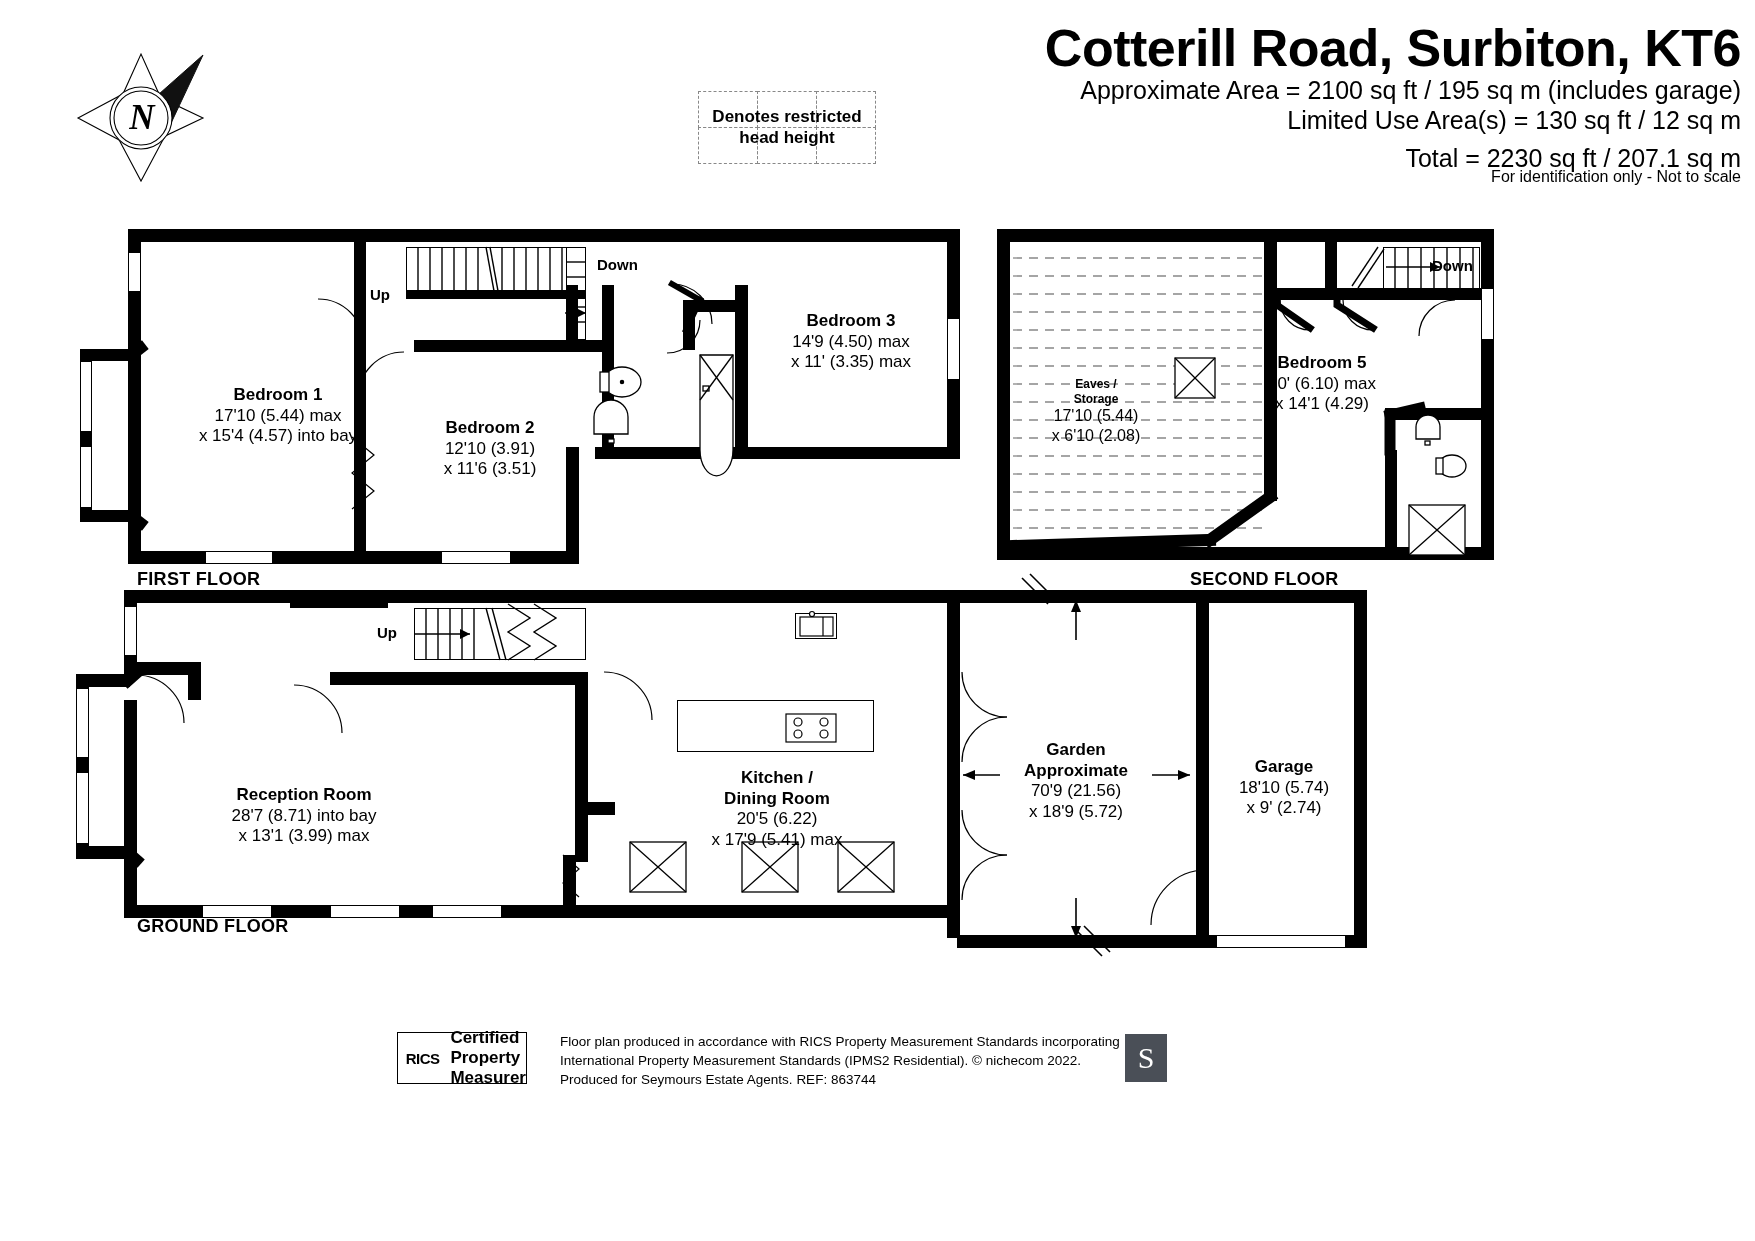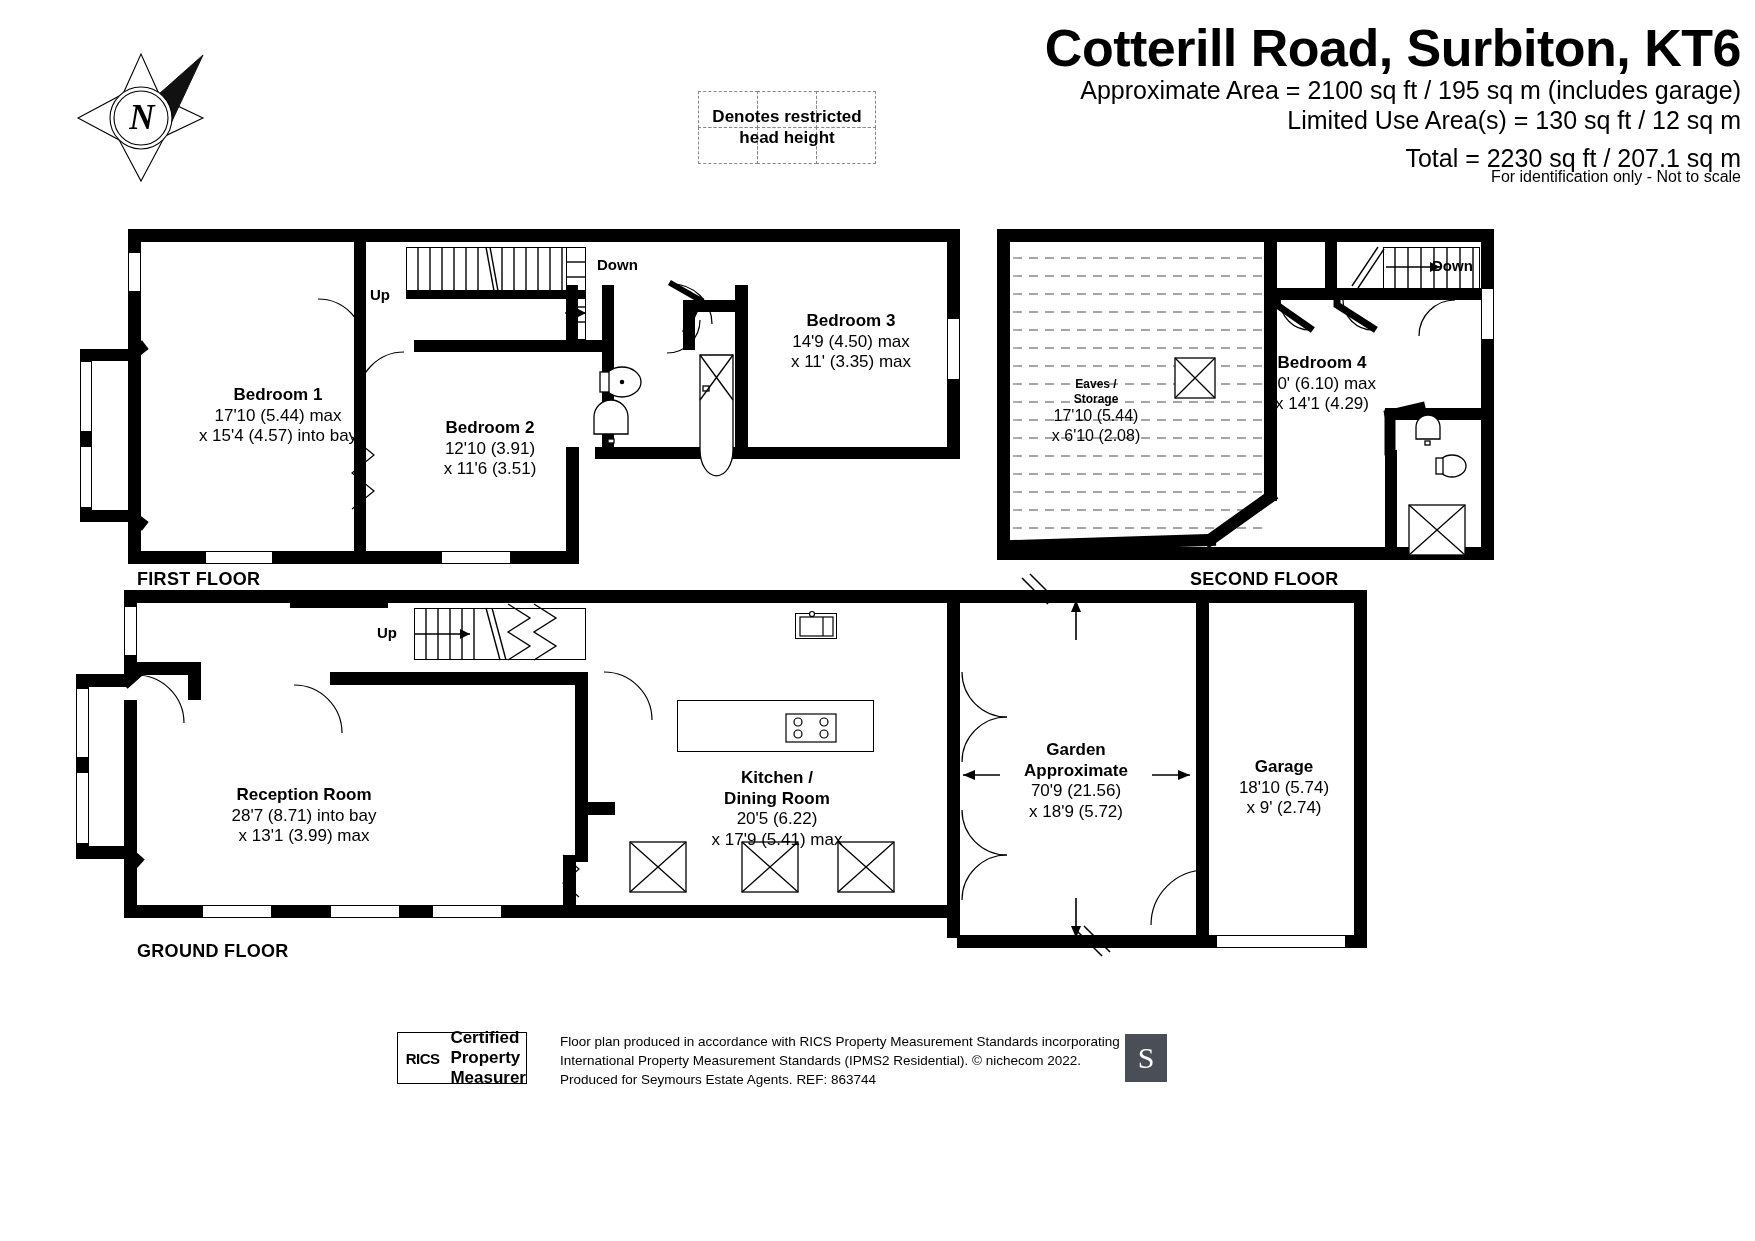--- a/index.html
+++ b/index.html
@@ -288,21 +288,21 @@
   </g>
 </svg>
 
 <div class="abs room sm" style="left:1006px;top:377px;width:180px;">
   <div class="nm">Eaves /</div>
   <div class="nm">Storage</div>
   <div class="dim">17'10 (5.44)</div>
   <div class="dim">x 6'10 (2.08)</div>
 </div>
 <div class="abs room" style="left:1227px;top:353px;width:190px;">
-  <div class="nm">Bedroom 4</div>
+  <div class="nm">Bedroom 5</div>
   <div class="dim">20' (6.10) max</div>
   <div class="dim">x 14'1 (4.29)</div>
 </div>
 <div class="abs floorCap" style="left:1190px;top:569px;">SECOND FLOOR</div>
 
 <div class="abs">
   <div class="w" style="left:124px;top:590px;width:1243px;height:13px;"></div>
   <div class="w" style="left:124px;top:590px;width:13px;height:85px;"></div>
   <div class="w" style="left:124px;top:700px;width:13px;height:218px;"></div>
   <div class="w" style="left:124px;top:905px;width:836px;height:13px;"></div>
@@ -436,21 +436,21 @@
   <div class="nm">Garden</div>
   <div class="nm">Approximate</div>
   <div class="dim">70'9 (21.56)</div>
   <div class="dim">x 18'9 (5.72)</div>
 </div>
 <div class="abs room" style="left:1208px;top:757px;width:152px;">
   <div class="nm">Garage</div>
   <div class="dim">18'10 (5.74)</div>
   <div class="dim">x 9' (2.74)</div>
 </div>
-<div class="abs floorCap" style="left:137px;top:941px;text-align:right;">GROUND FLOOR</div>
+<div class="abs floorCap" style="left:137px;top:916px;text-align:right;">GROUND FLOOR</div>
 
 <div class="abs" id="rics">
   <div id="ricsLogo">RICS</div>
   <div id="ricsTxt">
     <div>Certified</div>
     <div>Property</div>
     <div>Measurer</div>
   </div>
 </div>
 <div class="abs foot" style="left:560px;top:1032px;">Floor plan produced in accordance with RICS Property Measurement Standards incorporating</div>

